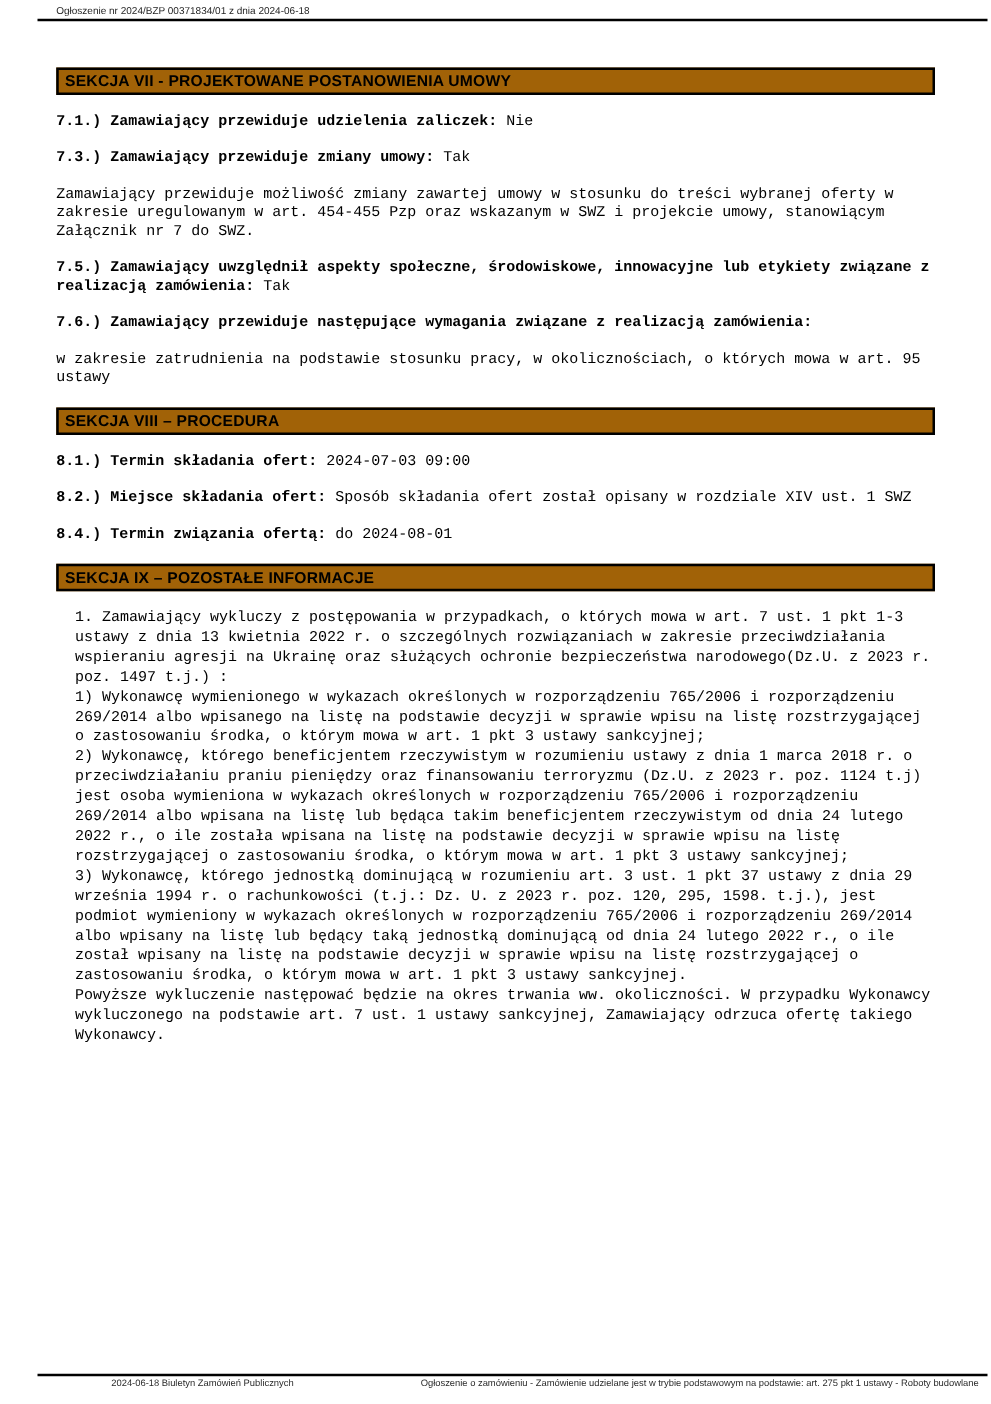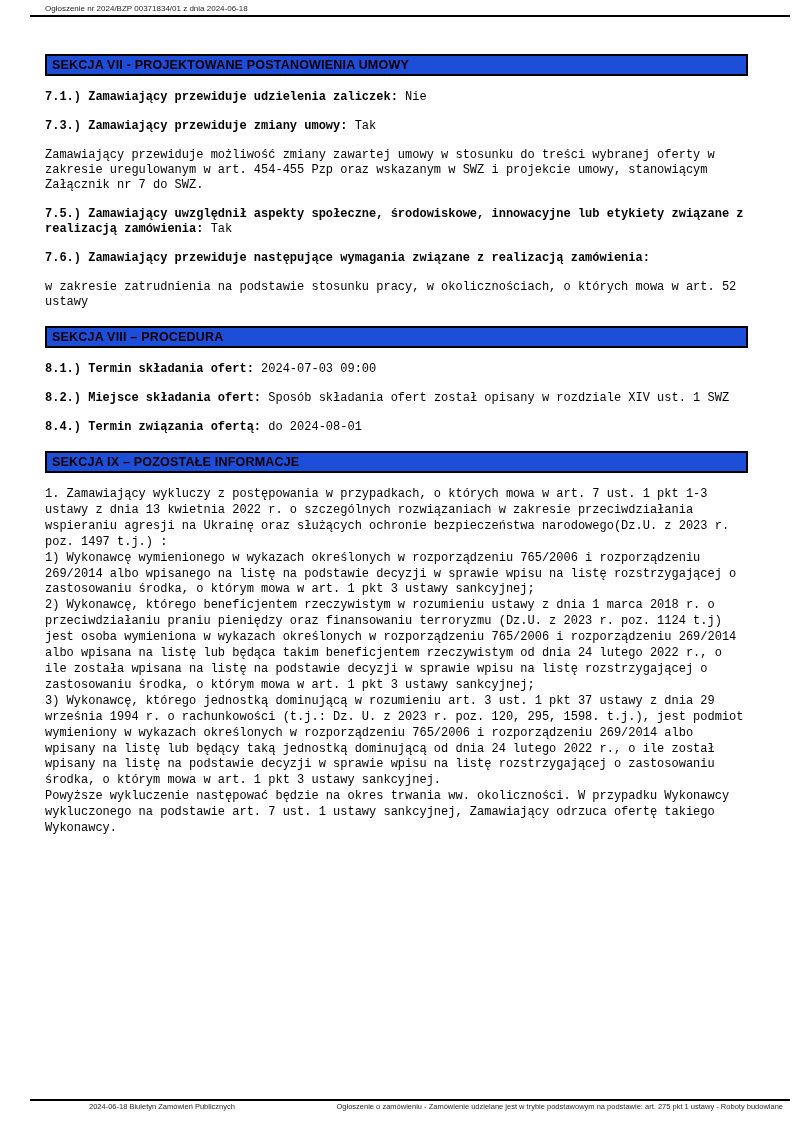--- a/index.html
+++ b/index.html
@@ -28,41 +28,42 @@
   }
   .rule.top { top: 15px; }
   .rule.bottom { top: 1099px; }
   .content {
     position: absolute;
     top: 54px;
     left: 45px;
     width: 703px;
   }
   .sec-bar {
-    background: #1d4ed8;
+    background: #a16207;
     border: 2px solid #000000;
     font-weight: bold;
     font-size: 12.5px;
     line-height: 16px;
     padding: 1px 0 1px 5px;
     margin: 16px 0 0 0;
     letter-spacing: 0.2px;
   }
   .sec-bar:first-child { margin-top: 0; }
   .item {
     margin: 14px 0 0 0;
     font-size: 12px;
     line-height: 15px;
     font-family: Liberation Mono, monospace;
   }
   .item strong { font-weight: bold; }
   .block { display: block; }
   .prelines {
     white-space: pre-line;
     line-height: 15.9px;
+    margin-left: 15px;
   }
   .footer {
     position: absolute;
     top: 1102px;
     left: 45px;
     right: 10px;
     display: flex;
     justify-content: space-between;
     font-size: 7.5px;
     color: #2a2a2a;
@@ -86,21 +87,21 @@
   <p class="item"><strong>7.3.) Zamawiający przewiduje zmiany umowy:</strong> <span>Tak</span></p>
 
   <p class="item">
       <span class="block">Zamawiający przewiduje możliwość zmiany zawartej umowy w stosunku do treści wybranej oferty w zakresie uregulowanym w art. 454-455 Pzp oraz wskazanym w SWZ i projekcie umowy, stanowiącym Załącznik nr 7 do SWZ.</span>
     </p>
 
   <p class="item"><strong>7.5.) Zamawiający uwzględnił aspekty społeczne, środowiskowe, innowacyjne lub etykiety związane z realizacją zamówienia:</strong> <span>Tak</span></p>
 
   <p class="item"><strong>7.6.) Zamawiający przewiduje następujące wymagania związane z realizacją zamówienia:</strong></p>
 
-  <p class="item">w zakresie zatrudnienia na podstawie stosunku pracy, w okolicznościach, o których mowa w art. 52 ustawy</p>
+  <p class="item">w zakresie zatrudnienia na podstawie stosunku pracy, w okolicznościach, o których mowa w art. 95 ustawy</p>
 
   <div class="sec-bar">SEKCJA VIII – PROCEDURA</div>
 
   <p class="item"><strong>8.1.) Termin składania ofert:</strong> <span>2024-07-03 09:00</span></p>
 
   <p class="item"><strong>8.2.) Miejsce składania ofert:</strong> <span>Sposób składania ofert został opisany w rozdziale XIV ust. 1 SWZ</span></p>
 
 
   <p class="item"><strong>8.4.) Termin związania ofertą:</strong> <span>do 2024-08-01</span></p>
 

